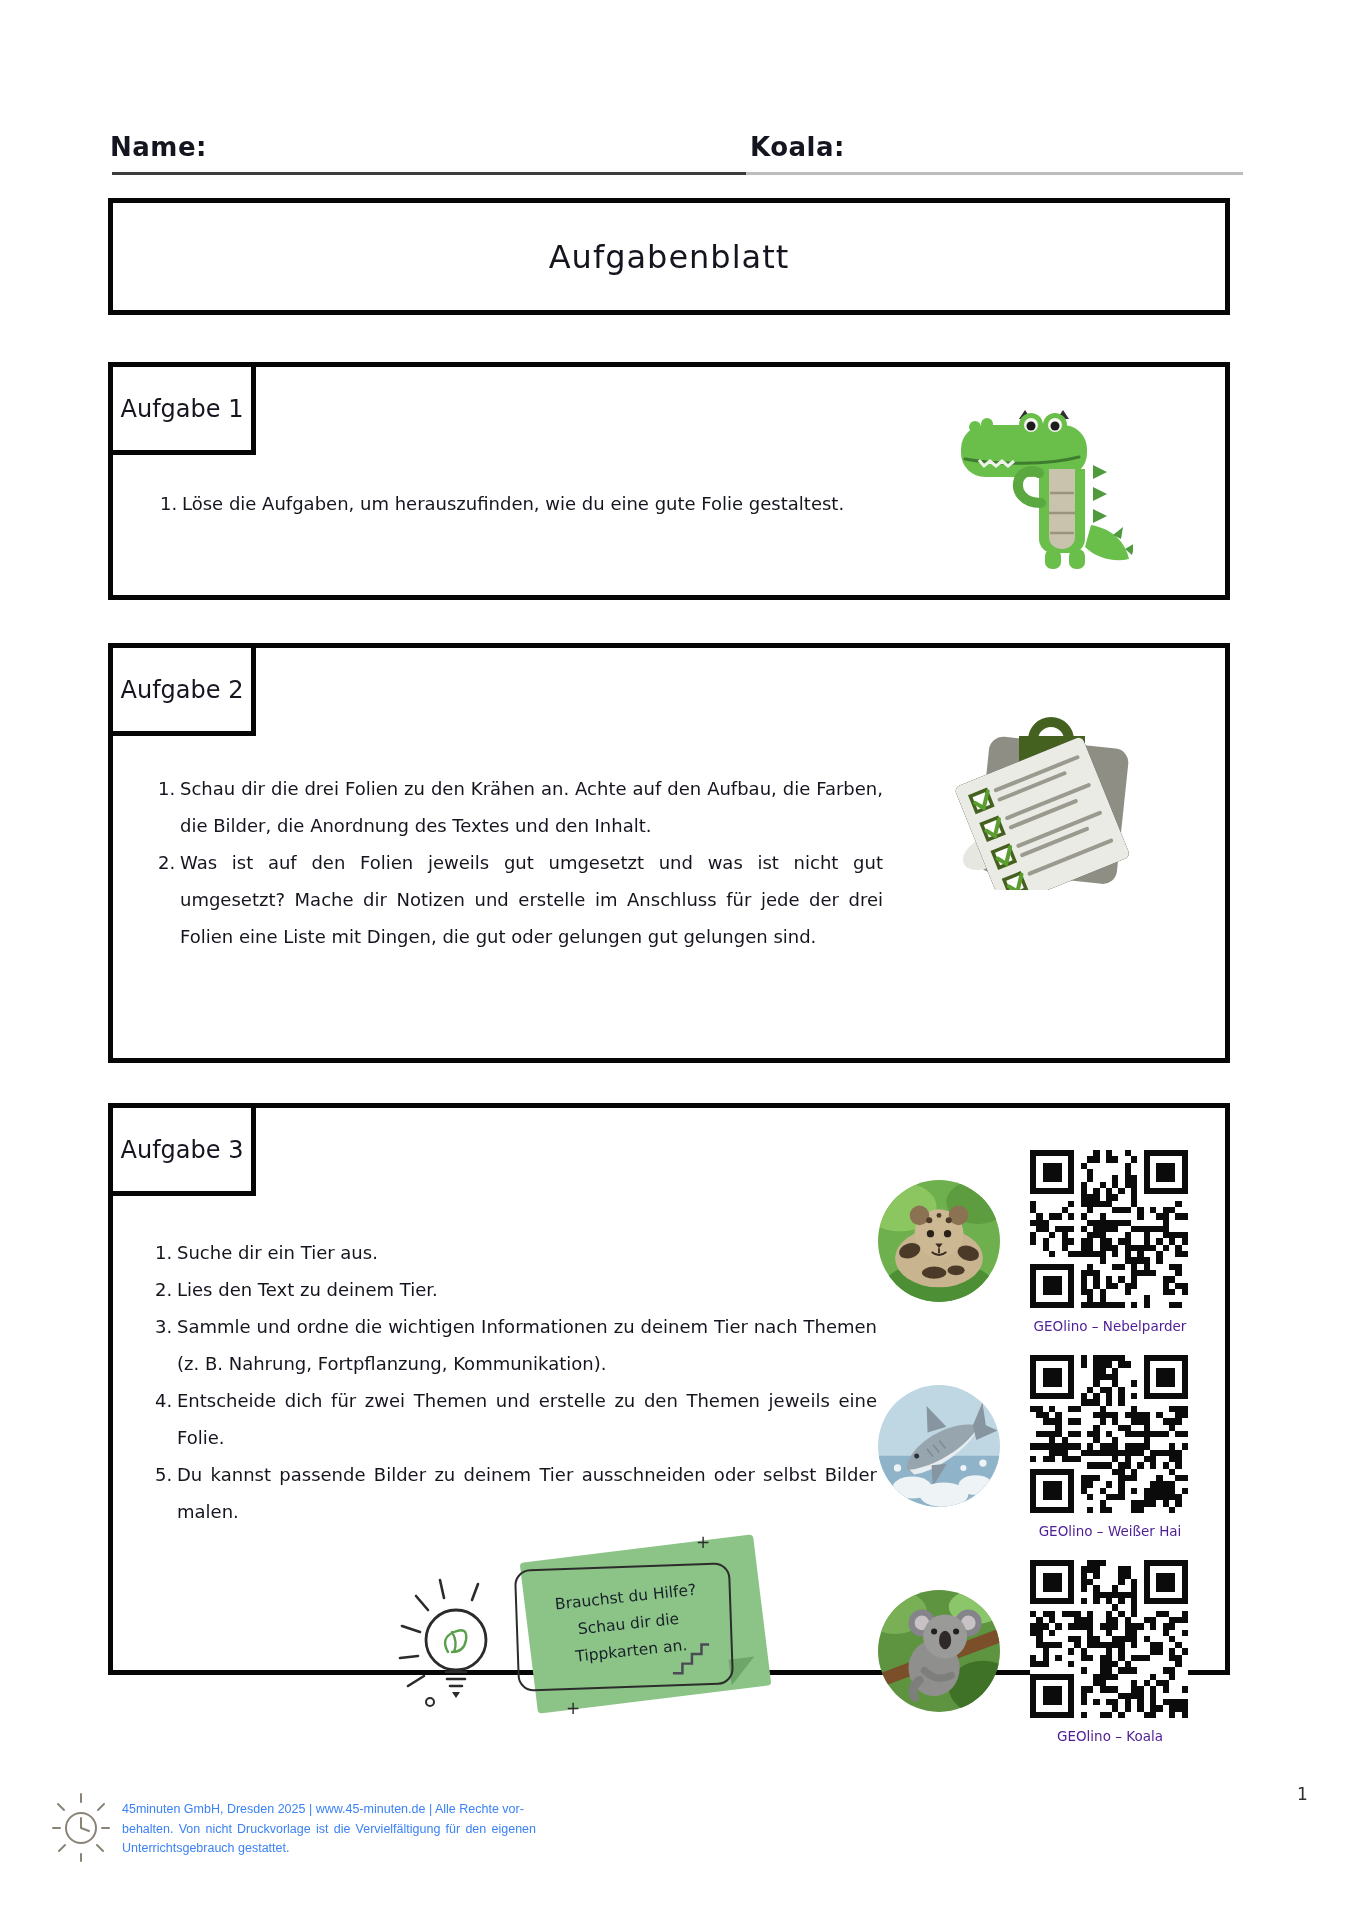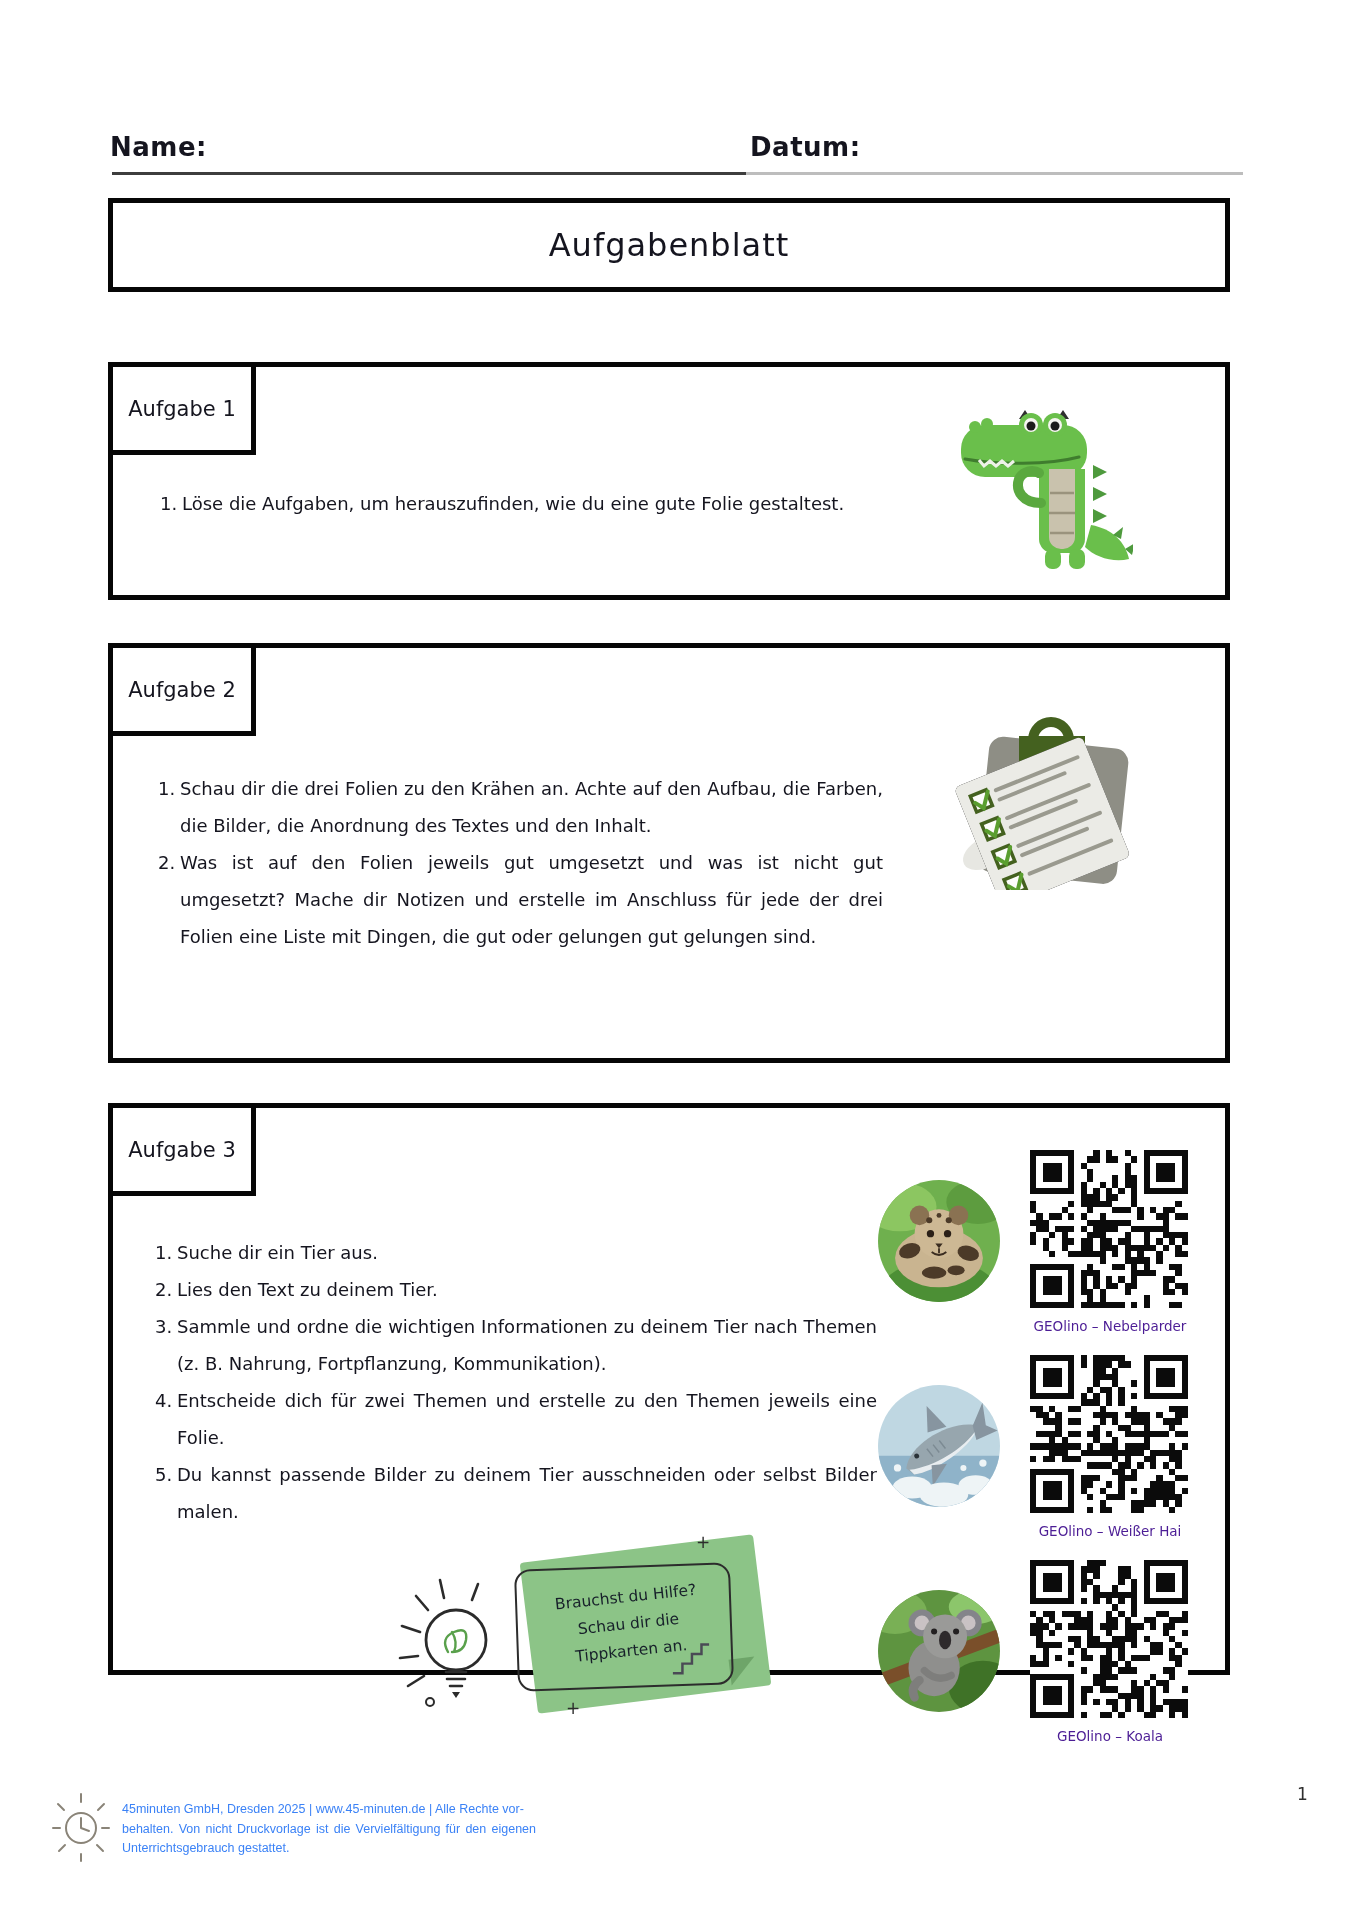--- a/index.html
+++ b/index.html
@@ -9,28 +9,28 @@
   
   .hdr-label{position:absolute;top:132px;font-size:26px;font-weight:bold;letter-spacing:.5px;}
   .hdr-name{left:110px;}
   .hdr-date{left:750px;}
   .hdr-line{position:absolute;top:172px;height:3px;}
   .hdr-line.dark{left:112px;width:634px;background:#3d3d3d;}
   .hdr-line.light{left:746px;width:497px;background:#bdbdbd;}
 
   
   .box{position:absolute;left:108px;width:1122px;border:5px solid #060606;background:#fff;box-sizing:border-box;}
-  .title-box{top:198px;height:94px;display:flex;align-items:center;justify-content:center;}
+  .title-box{top:198px;height:117px;display:flex;align-items:center;justify-content:center;}
   .title-text{font-size:32px;letter-spacing:1px;}
   .task1{top:362px;height:238px;}
   .task2{top:643px;height:420px;}
   .task3{top:1103px;height:572px;}
   .task-label{position:absolute;left:-5px;top:-5px;width:148px;height:93px;border:5px solid #060606;
               background:#fff;box-sizing:border-box;display:flex;align-items:center;justify-content:center;
-              font-size:21px;z-index:3;}
+              font-size:24px;z-index:3;}
 
   
   .items{position:absolute;font-size:18px;line-height:37px;}
   .t1-items{left:47px;top:116px;width:690px;line-height:42px;}
   .t2-items{left:45px;top:122px;width:725px;}
   .t3-items{left:42px;top:126px;width:722px;}
   .item{display:grid;grid-template-columns:22px 1fr;}
   .item .num{white-space:nowrap;}
   .item .txt{display:block;text-align:justify;}
 
@@ -69,21 +69,21 @@
                font-size:12.5px;line-height:19.5px;color:#3b82f6;}
   .footer-text .just{text-align:justify;text-align-last:justify;}
   .page-num{position:absolute;left:1297px;top:1784px;font-size:17px;color:#2e2e2e;}
 </style>
 </head>
 <body>
 
 <div class="sheet">
 
   <div class="hdr-label hdr-name">Name:</div>
-  <div class="hdr-label hdr-date">Datum:</div>
+  <div class="hdr-label hdr-date">Koala:</div>
   <div class="hdr-line dark"></div>
   <div class="hdr-line light"></div>
 
   <div class="box title-box">
     <div class="title-text">Aufgabenblatt</div>
   </div>
 
   <div class="box task1">
     <div class="task-label">Aufgabe 1</div>
     <div class="items t1-items">

